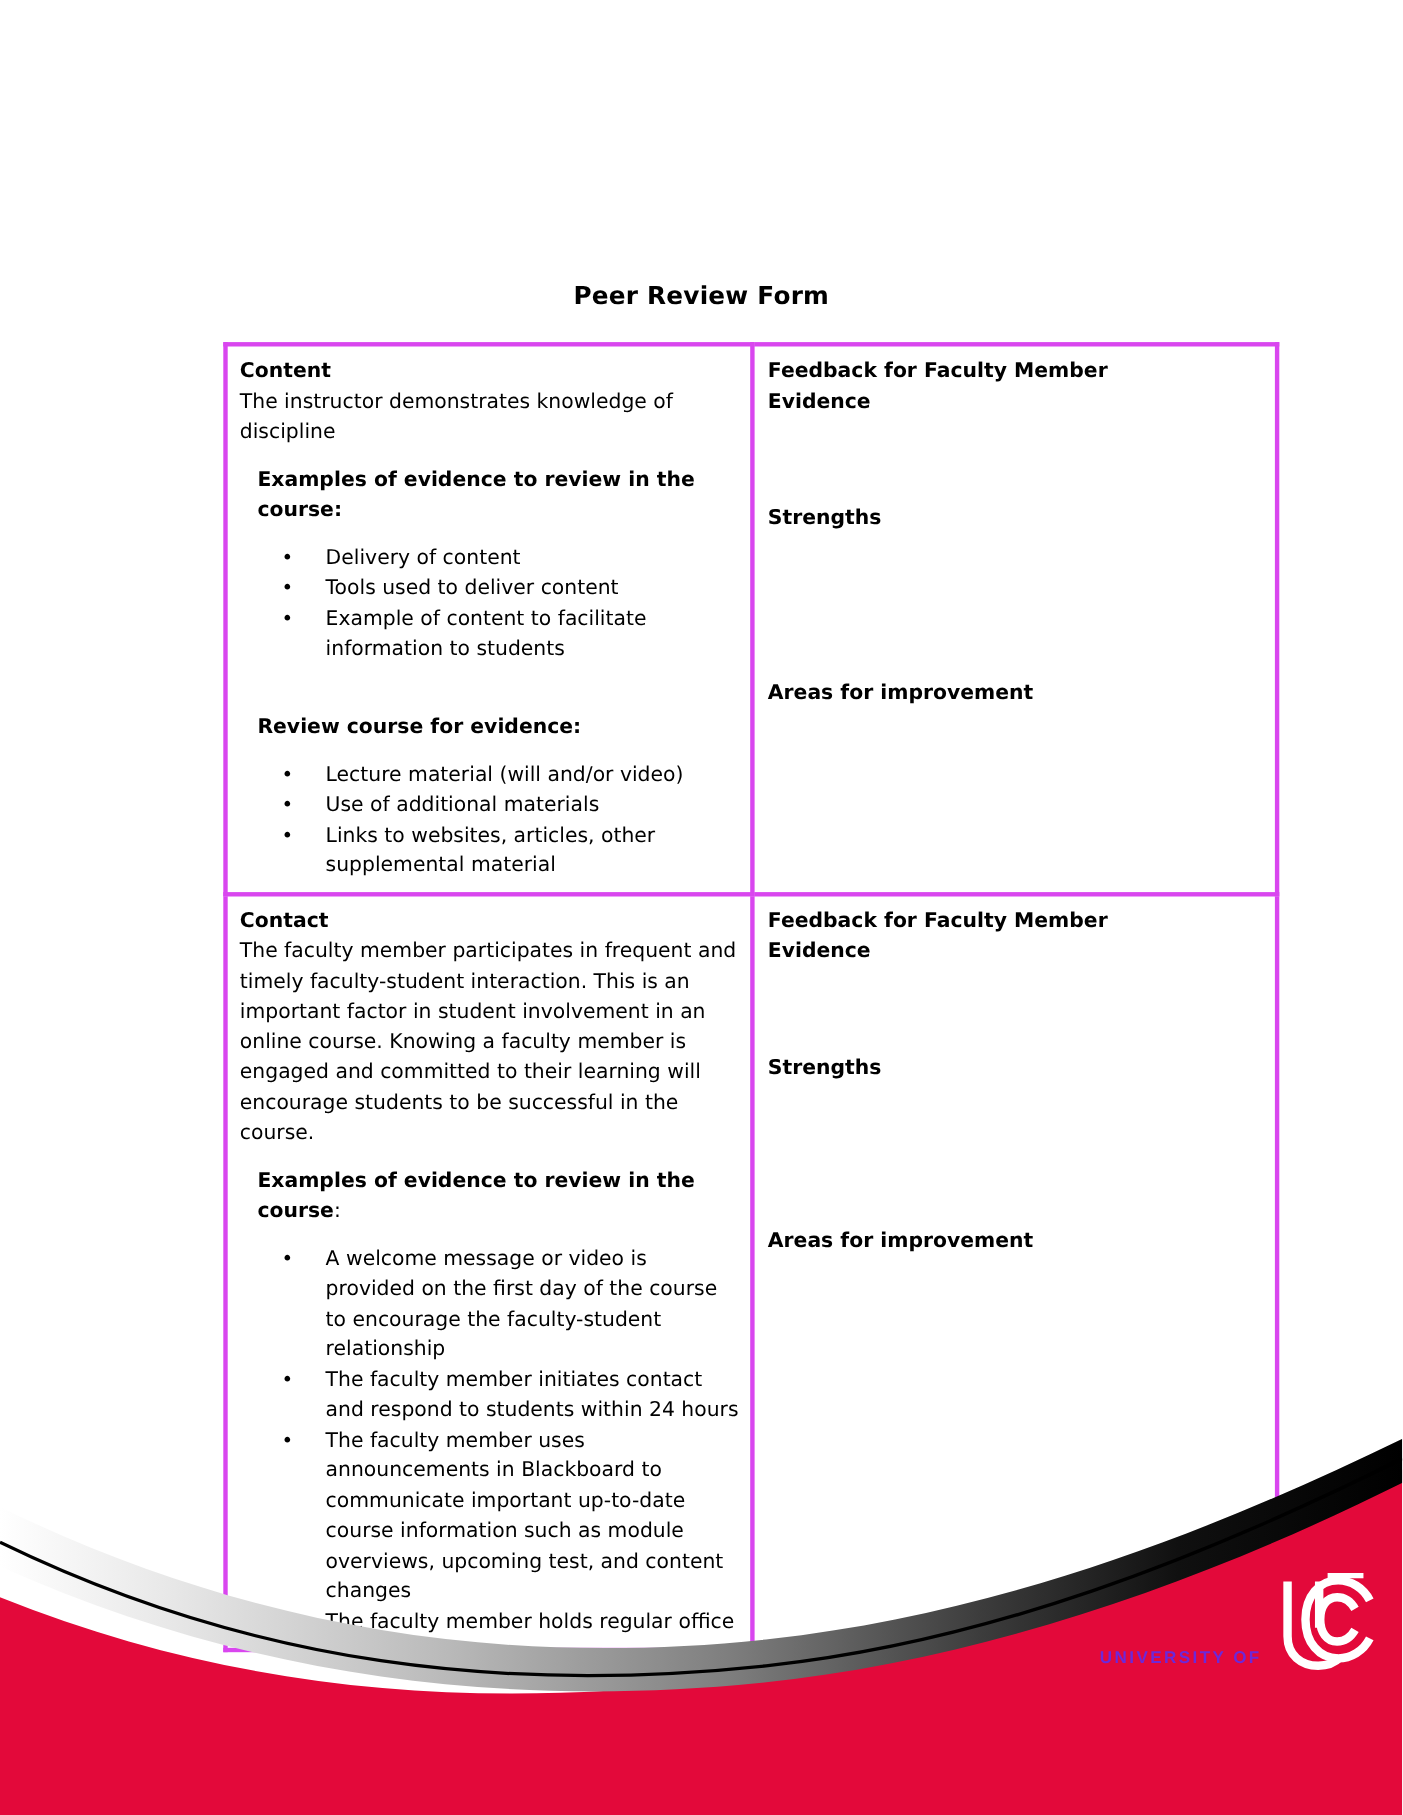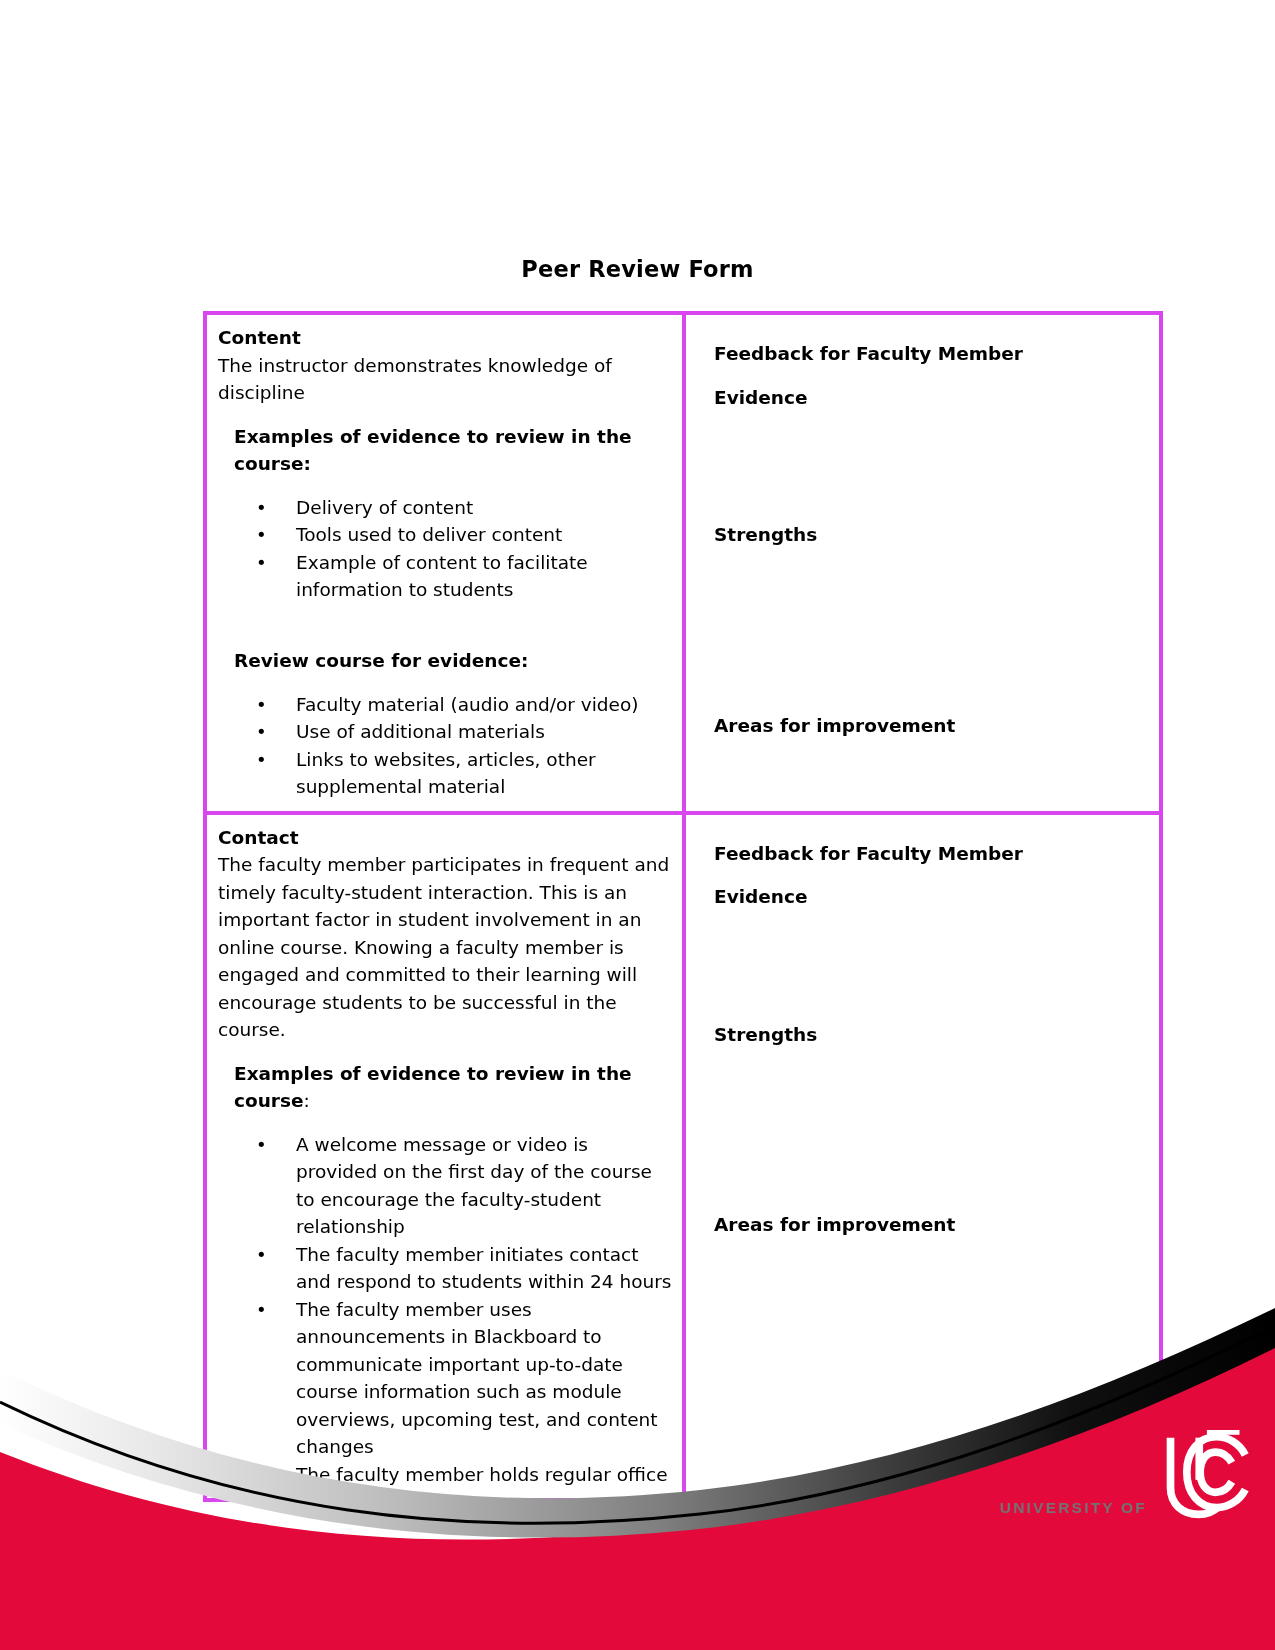--- a/index.html
+++ b/index.html
@@ -109,21 +109,21 @@
     left: 38px;
     top: 0;
     font-size: 18px;
     line-height: 27.5px;
   }
 
   .rt-label {
     font-size: 18.5px;
     font-weight: bold;
     line-height: 27.5px;
-    margin: 16px;
+    margin: 0;
   }
   .gap-evidence   { height: 78px; }
   .gap-strengths  { height: 131px; }
 
   .gap-evidence2  { height: 78px; }
   .gap-strengths2 { height: 131px; }
 
   
   .footer-wrap {
     position: absolute;
@@ -134,21 +134,21 @@
     overflow: hidden;
   }
   .footer-wrap svg {
     display: block;
   }
   .logo-block {
     position: absolute;
     right: 22px;
     bottom: 140px;
     text-align: right;
-    color: #737373;
+    color: #6d28d9;
     pointer-events: none;
   }
   .logo-row {
     display: flex;
     align-items: flex-end;
     justify-content: flex-end;
     gap: 10px;
   }
   .uni-of {
     font-size: 15.5px;
@@ -188,21 +188,21 @@
             <p class="body-text">The instructor demonstrates knowledge of discipline</p>
             <p class="sub-heading">Examples of evidence to review in the course:</p>
             <ul class="bullets">
               <li>Delivery of content</li>
               <li>Tools used to deliver content</li>
               <li>Example of content to facilitate information to students</li>
             </ul>
             <div class="spacer-line"></div>
             <p class="sub-heading">Review course for evidence:</p>
             <ul class="bullets">
-              <li>Faculty material (audio and/or video)</li>
+              <li>Lecture material (will and/or video)</li>
               <li>Use of additional materials</li>
               <li>Links to websites, articles, other supplemental material</li>
             </ul>
           </div>
         </td>
 
         <td class="col-right">
           <div class="cell-inner-right">
             <p class="rt-label">Feedback for Faculty Member</p>
             <p class="rt-label">Evidence</p>

